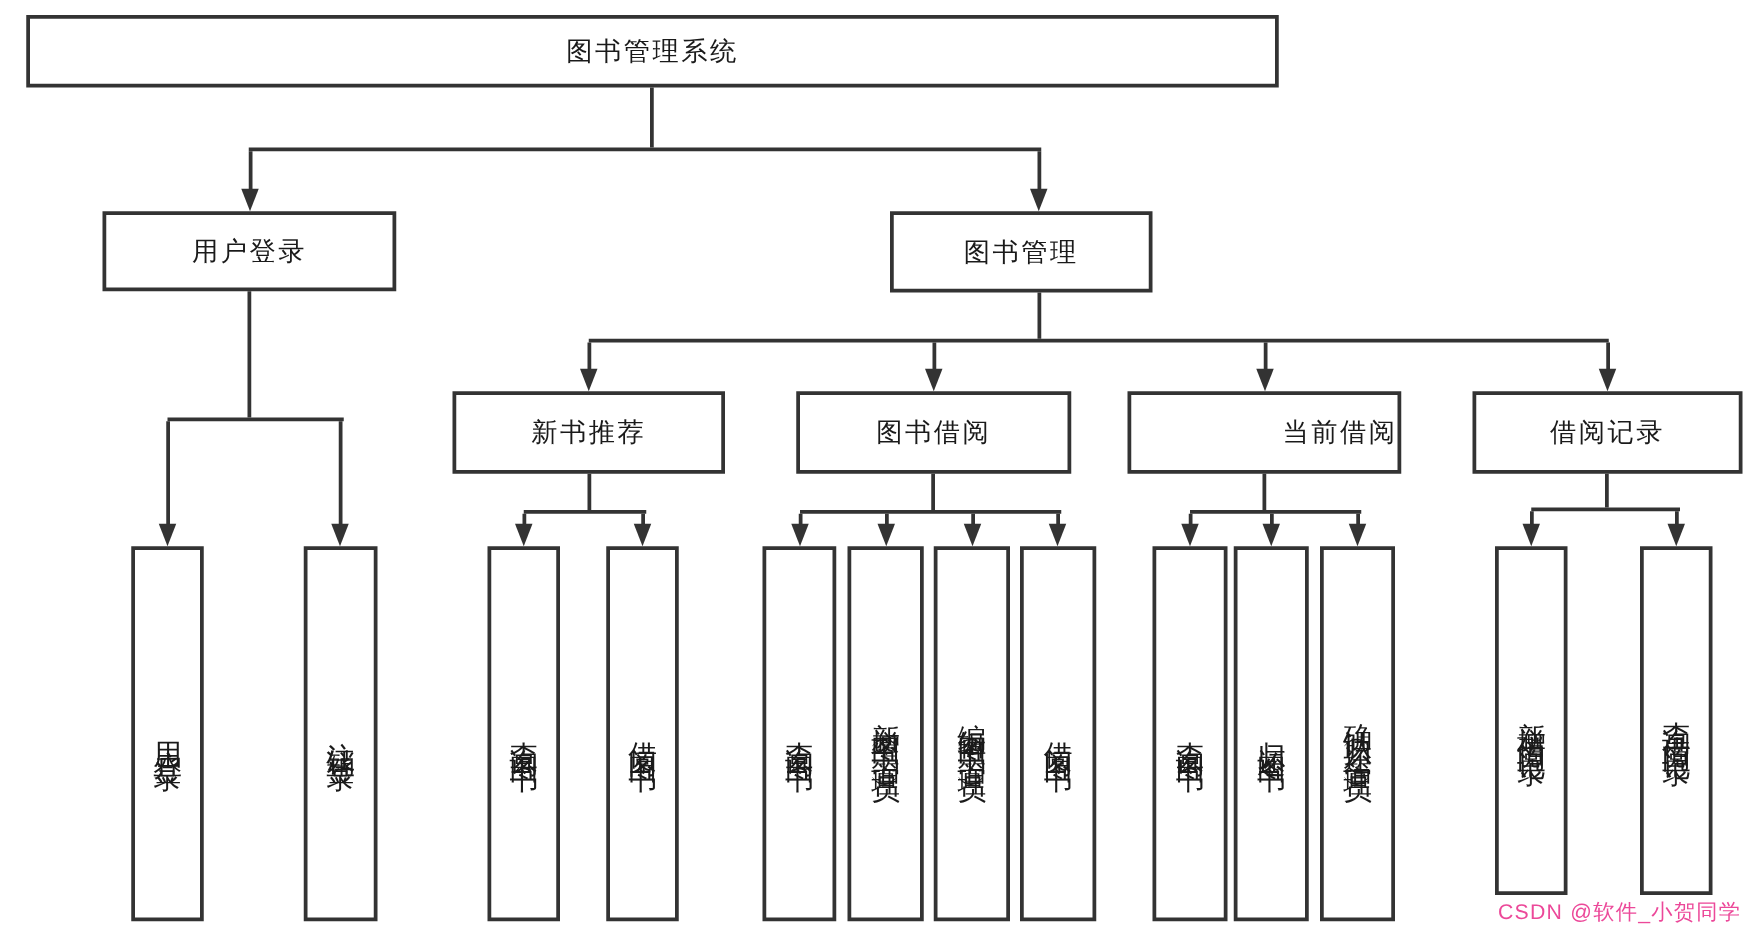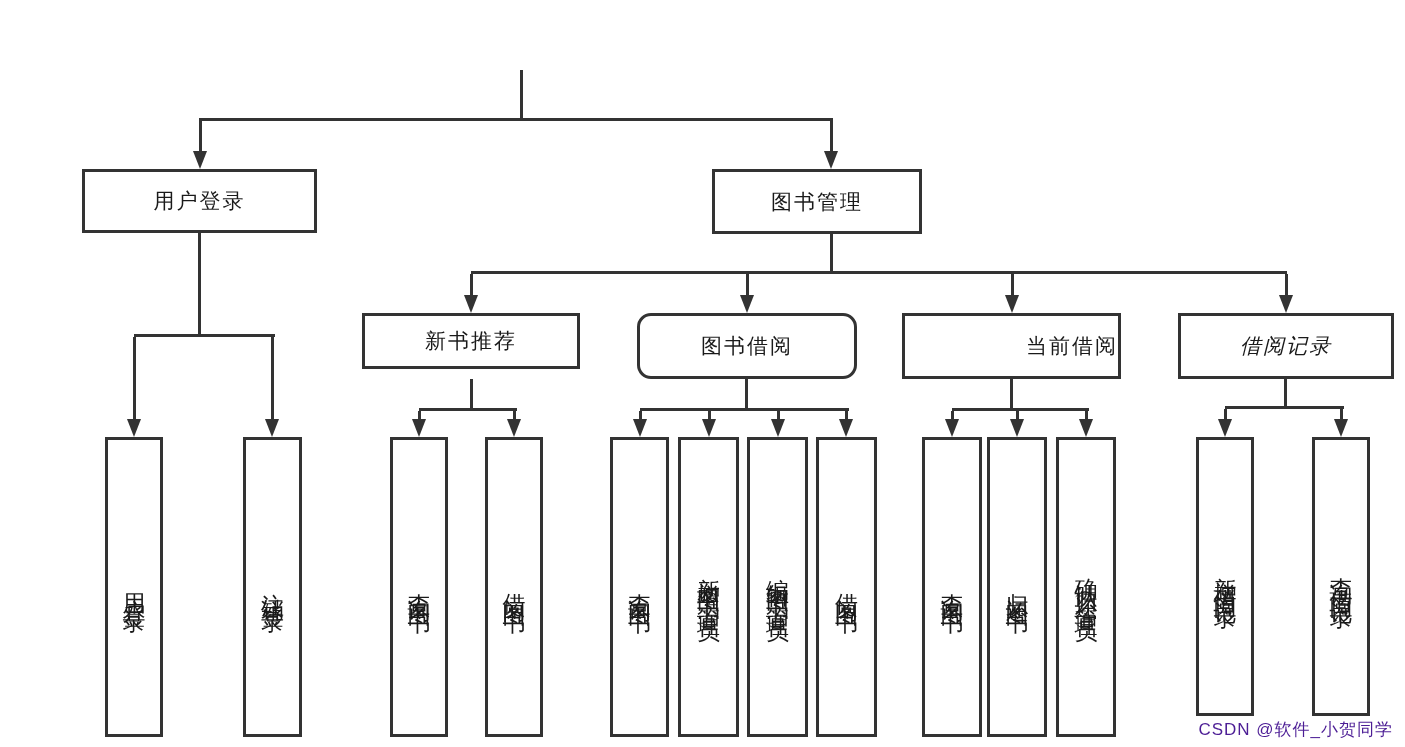--- a/index.html
+++ b/index.html
@@ -82,29 +82,32 @@
     border-left: 7px solid transparent;
     border-right: 7px solid transparent;
     border-top: 18px solid #333333;
   }
   .watermark {
     position: absolute;
     right: 12px;
     bottom: 6px;
     font-size: 17px;
     letter-spacing: 1px;
-    color: #4c1d95;
+    color: #ec4899;
     white-space: nowrap;
   }
 </style>
 </head>
 <body>
 
 <div class="canvas">
 
+  <div class="node" style="left:21px; top:12px; width:1002px; height:58px;">
+    <span>图书管理系统</span>
+  </div>
 
   <div class="vline" style="left:520px; top:70px; height:48px;"></div>
   <div class="hline" style="left:199px; top:118px; width:634px;"></div>
   <div class="arrow" style="left:193px; top:121px; height:48px;"></div>
   <div class="arrow" style="left:824px; top:121px; height:48px;"></div>
 
   <div class="node" style="left:82px; top:169px; width:235px; height:64px;">
     <span>用户登录</span>
   </div>
   <div class="node" style="left:712px; top:169px; width:210px; height:65px;">
@@ -116,30 +119,30 @@
   <div class="arrow" style="left:127px; top:337px; height:100px;"></div>
   <div class="arrow" style="left:265px; top:337px; height:100px;"></div>
 
   <div class="vline" style="left:830px; top:234px; height:37px;"></div>
   <div class="hline" style="left:471px; top:271px; width:816px;"></div>
   <div class="arrow" style="left:464px; top:274px; height:39px;"></div>
   <div class="arrow" style="left:740px; top:274px; height:39px;"></div>
   <div class="arrow" style="left:1005px; top:274px; height:39px;"></div>
   <div class="arrow" style="left:1279px; top:274px; height:39px;"></div>
 
-  <div class="node" style="left:362px; top:313px; width:218px; height:56px;">
+  <div class="node" style="left:362px; top:313px; width:218px; height:66px;">
     <span>新书推荐</span>
   </div>
-  <div class="node" style="left:637px; top:313px; width:220px; height:66px;border-radius:14px;">
+  <div class="node" style="left:637px; top:313px; width:220px; height:66px;">
     <span>图书借阅</span>
   </div>
   <div class="node" style="left:902px; top:313px; width:219px; height:66px;justify-content:flex-end;">
     <span>当前借阅</span>
   </div>
-  <div class="node" style="left:1178px; top:313px; width:216px; height:66px;font-style:italic;">
+  <div class="node" style="left:1178px; top:313px; width:216px; height:66px;">
     <span>借阅记录</span>
   </div>
 
   <div class="vline" style="left:470px; top:379px; height:29px;"></div>
   <div class="hline" style="left:419px; top:408px; width:98px;"></div>
   <div class="arrow" style="left:412px; top:411px; height:26px;"></div>
   <div class="arrow" style="left:507px; top:411px; height:26px;"></div>
 
   <div class="vline" style="left:745px; top:379px; height:29px;"></div>
   <div class="hline" style="left:640px; top:408px; width:209px;"></div>

